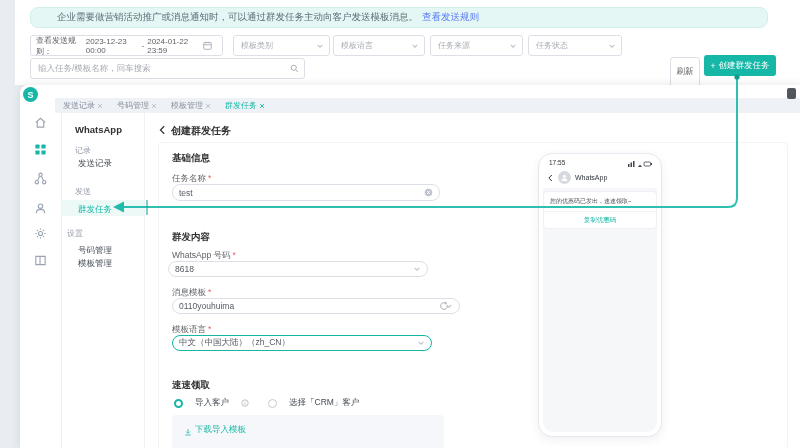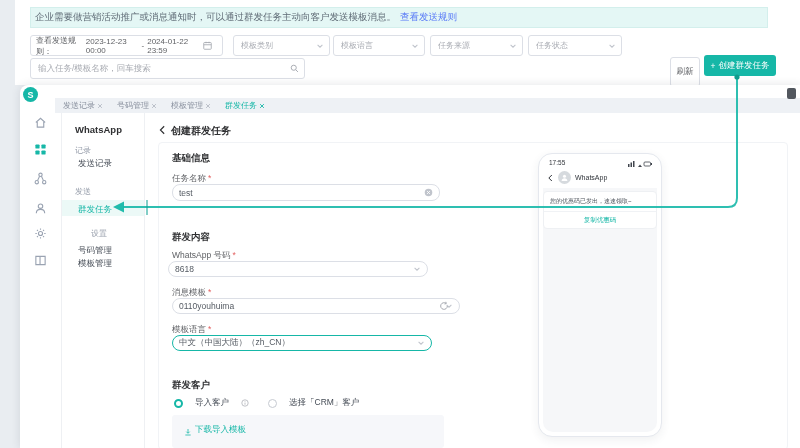--- a/index.html
+++ b/index.html
@@ -1,21 +1,21 @@
 <!DOCTYPE html>
 <html><head>
 <meta charset="utf-8">
 <style>
   html,body{margin:0;padding:0;background:#e9edf1;}
   .stage{position:relative;width:800px;height:448px;overflow:hidden;background:#e9edf1;
          font-family:"Liberation Sans",sans-serif;color:#303133;}
   .abs{position:absolute;}
   .panel-top{left:15px;top:0;width:785px;height:85px;background:#fff;}
   .banner{left:30px;top:7px;width:738px;height:21px;background:#e4f7f5;border:1px solid #d3efec;
-          border-radius:0;display:flex;align-items:center;padding-left:4px;box-sizing:border-box;
+          border-radius:8px;display:flex;align-items:center;padding-left:26px;box-sizing:border-box;
           font-size:9.5px;color:#5f6b76;white-space:nowrap;overflow:hidden;}
   .banner a{color:#5a7bf7;text-decoration:none;margin-left:4px;}
   .box{background:#fff;border:1px solid #dcdfe6;border-radius:3px;box-sizing:border-box;
        display:flex;align-items:center;font-size:8px;color:#606266;overflow:hidden;}
   .ph{color:#a8abb2;}
   .chev{margin-left:auto;margin-right:5px;flex:none;}
   .btn-plain{background:#fff;border:1px solid #dcdfe6;border-radius:3px;font-size:8.5px;color:#606266;
              display:flex;align-items:center;justify-content:center;box-sizing:border-box;}
   .btn-primary{background:#16b7a7;border-radius:3px;font-size:8.5px;color:#fff;
                display:flex;align-items:center;justify-content:center;gap:3px;box-sizing:border-box;}
@@ -219,21 +219,21 @@
       </svg>
   </div>
 
   <div class="abs sidebar"></div>
   <div class="abs sb-title" style="left:75px;top:124px;">WhatsApp</div>
   <div class="abs sb-head" style="left:75px;top:145px;">记录</div>
   <div class="abs sb-item" style="left:78px;top:158px;">发送记录</div>
   <div class="abs sb-head" style="left:75px;top:186px;">发送</div>
   <div class="abs sb-active-bg"></div>
   <div class="abs sb-item active" style="left:78px;top:204px;">群发任务</div>
-  <div class="abs sb-head" style="left:91px;top:228px;">设置</div>
+  <div class="abs sb-head" style="left:67px;top:228px;">设置</div>
   <div class="abs sb-item" style="left:78px;top:245px;">号码管理</div>
   <div class="abs sb-item" style="left:78px;top:258px;">模板管理</div>
 
   <div class="abs" style="left:158px;top:125px;">
     <svg width="9" height="10" viewBox="0 0 10 12" fill="none" stroke="#303133" stroke-width="1.4">
         <polyline points="7,1.5 2.5,6 7,10.5"></polyline>
       </svg>
   </div>
   <div class="abs page-title" style="left:171px;top:124px;">创建群发任务</div>
 
@@ -290,21 +290,21 @@
   </div>
   <div class="abs input focus" style="left:172px;top:335px;width:260px;height:16px;">
     <span>中文（中国大陆）（zh_CN）</span>
     <span style="margin-left:auto;">
       <svg width="8" height="8" viewBox="0 0 10 10" fill="none" stroke="#c0c4cc" stroke-width="1.3">
           <polyline points="2,3.5 5,6.5 8,3.5"></polyline>
         </svg>
     </span>
   </div>
 
-  <div class="abs sec" style="left:172px;top:379px;">群发客户</div>
+  <div class="abs sec" style="left:172px;top:379px;">速速领取</div>
   <div class="abs radrow" style="left:174px;top:397px;">
     <span class="radio on"></span>
     <span>导入客户</span>
     <span>
       <svg width="8" height="8" viewBox="0 0 12 12" fill="none" stroke="#a8abb2" stroke-width="1.1">
           <circle cx="6" cy="6" r="4.8"></circle>
           <line x1="6" y1="5.4" x2="6" y2="8.6"></line>
           <line x1="6" y1="3.2" x2="6" y2="4.2"></line>
         </svg>
     </span>

